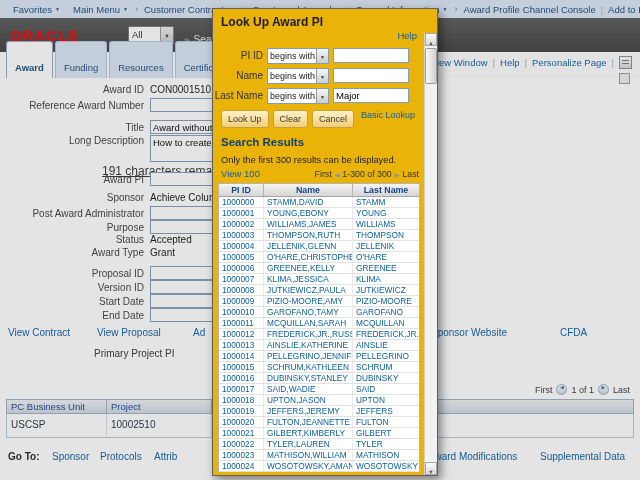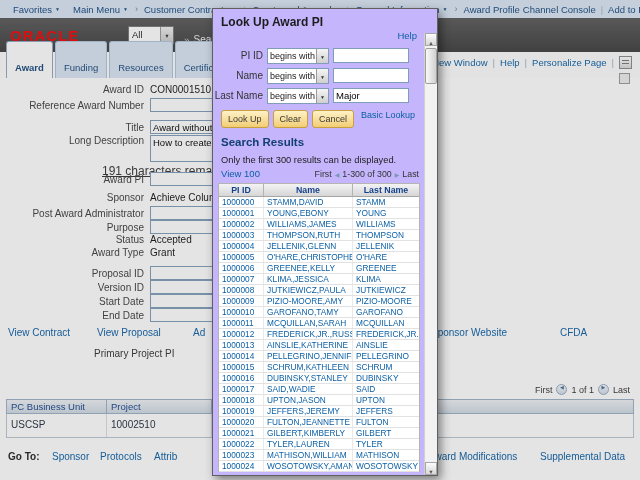--- a/index.html
+++ b/index.html
@@ -82,21 +82,21 @@
   .gcell { font-size:10px; color:#20303f; line-height:22px; padding-left:4px; border-right:1px solid #d4dde4; }
   .gcell.g1 { width:100px; } .gcell.g2 { width:105px; } .gcell.g3 { flex:1; border-right:none; }
 
   
   #goto-label { position:absolute; left:8px; top:451px; font-size:10px; font-weight:bold; color:#222; }
 
   
   #dim { position:absolute; inset:0; background:rgba(90,90,90,0.16); z-index:40; pointer-events:none; }
 
   
-  #lookup-modal { position:absolute; left:212px; top:8px; width:226px; height:468px; background:#c4b5fd;
+  #lookup-modal { position:absolute; left:212px; top:8px; width:226px; height:468px; background:#eab308;
     border:1px solid #5f5f5f; box-shadow:3px 4px 9px rgba(0,0,0,0.45); z-index:100; }
   #lk-title { position:absolute; left:8px; top:6px; font-size:12px; font-weight:bold; color:#1d1d1d; }
   #lk-help { position:absolute; top:21px; right:20px; font-size:9.5px; color:#0b5fa5; cursor:pointer; }
   #lk-criteria { position:absolute; left:0; top:38px; right:14px; display:flex; flex-direction:column; gap:3px; }
   .crit { display:flex; align-items:center; height:17px; }
   .crit-label { width:54px; text-align:right; padding-right:4px; font-size:10px; color:#333; white-space:nowrap; }
   .crit-select { width:62px; height:16px; border:1px solid #7f9db9; background:#fff; display:flex; cursor:pointer; }
   .crit-select .sel-text { flex:1; font-size:9px; padding:2px 0 0 2px; color:#222; white-space:nowrap; overflow:hidden; }
   .crit-select .sel-caret { width:12px; background:linear-gradient(#f5f5f5,#cfcfcf); border-left:1px solid #9a9a9a; text-align:center; }
   .crit-select .sel-caret::after { content:"▼"; font-size:5px; color:#333; position:relative; top:-4px; }

